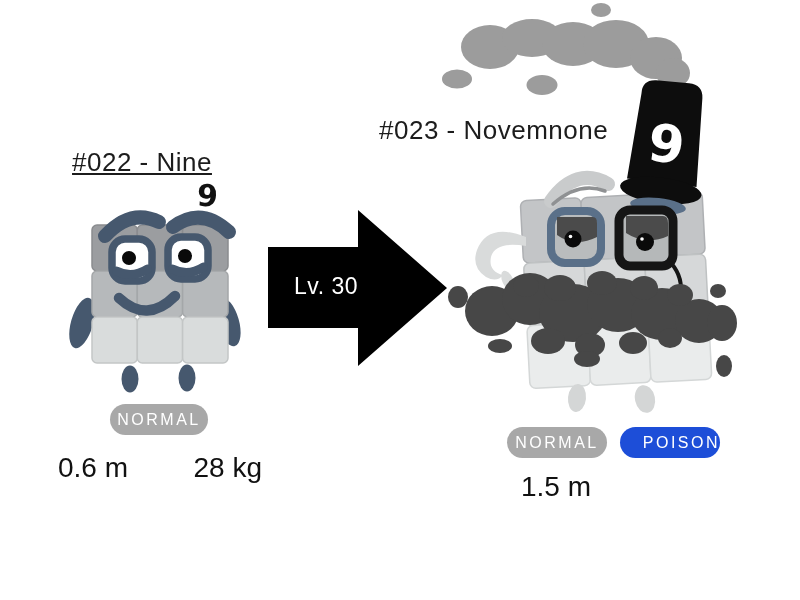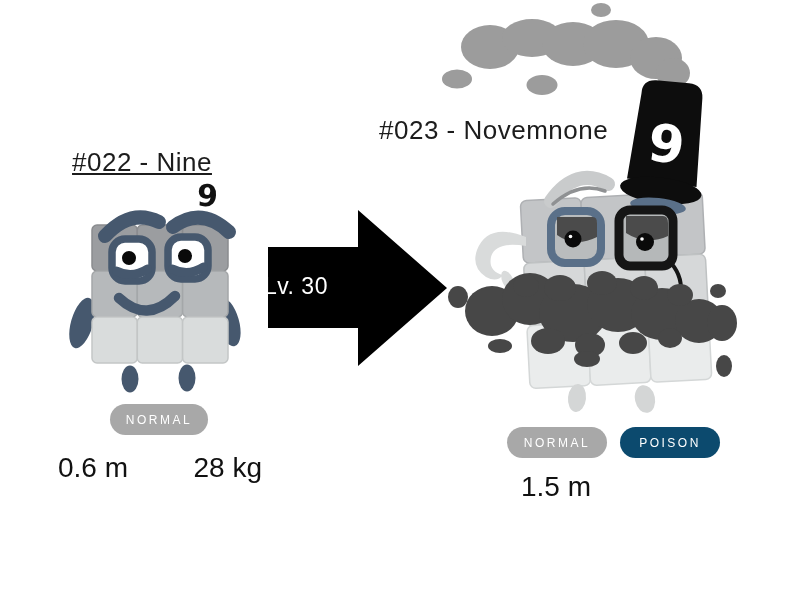--- a/index.html
+++ b/index.html
@@ -11,28 +11,28 @@
   .title{
     font-size:26px;letter-spacing:.5px;text-align:center;white-space:nowrap;
     color:#1c1c1c;
   }
   .number-glyph{
     font-family:"DejaVu Sans",sans-serif;font-weight:700;font-size:30px;
     color:#111;transform:rotate(3deg);
   }
   .badge{
     height:31px;border-radius:16px;display:flex;align-items:center;justify-content:center;
-    color:#fff;font-size:12px;letter-spacing:2.5px;
+    color:#fff;font-size:16px;letter-spacing:2.5px;
   }
   .badge--normal{background:#a8a8a8;width:98px;}
-  .badge--poison{background:#0c4a6e;width:100px;}
+  .badge--poison{background:#1d4ed8;width:100px;justify-content:flex-end;}
   .badges-row{display:flex;gap:13px;}
   .stats-row{display:flex;justify-content:space-between;font-size:28px;color:#111;}
   .arrow-label{
-    color:#ffffff;font-size:23px;text-align:left;letter-spacing:.5px;white-space:nowrap;
+    color:#ffffff;font-size:23px;text-align:right;letter-spacing:.5px;white-space:nowrap;
   }
   svg text.hat-num{
     font-family:"DejaVu Sans",sans-serif;font-weight:700;font-size:52px;fill:#ffffff;
   }
 </style>
 </head>
 <body>
 
 <div class="canvas">
 

